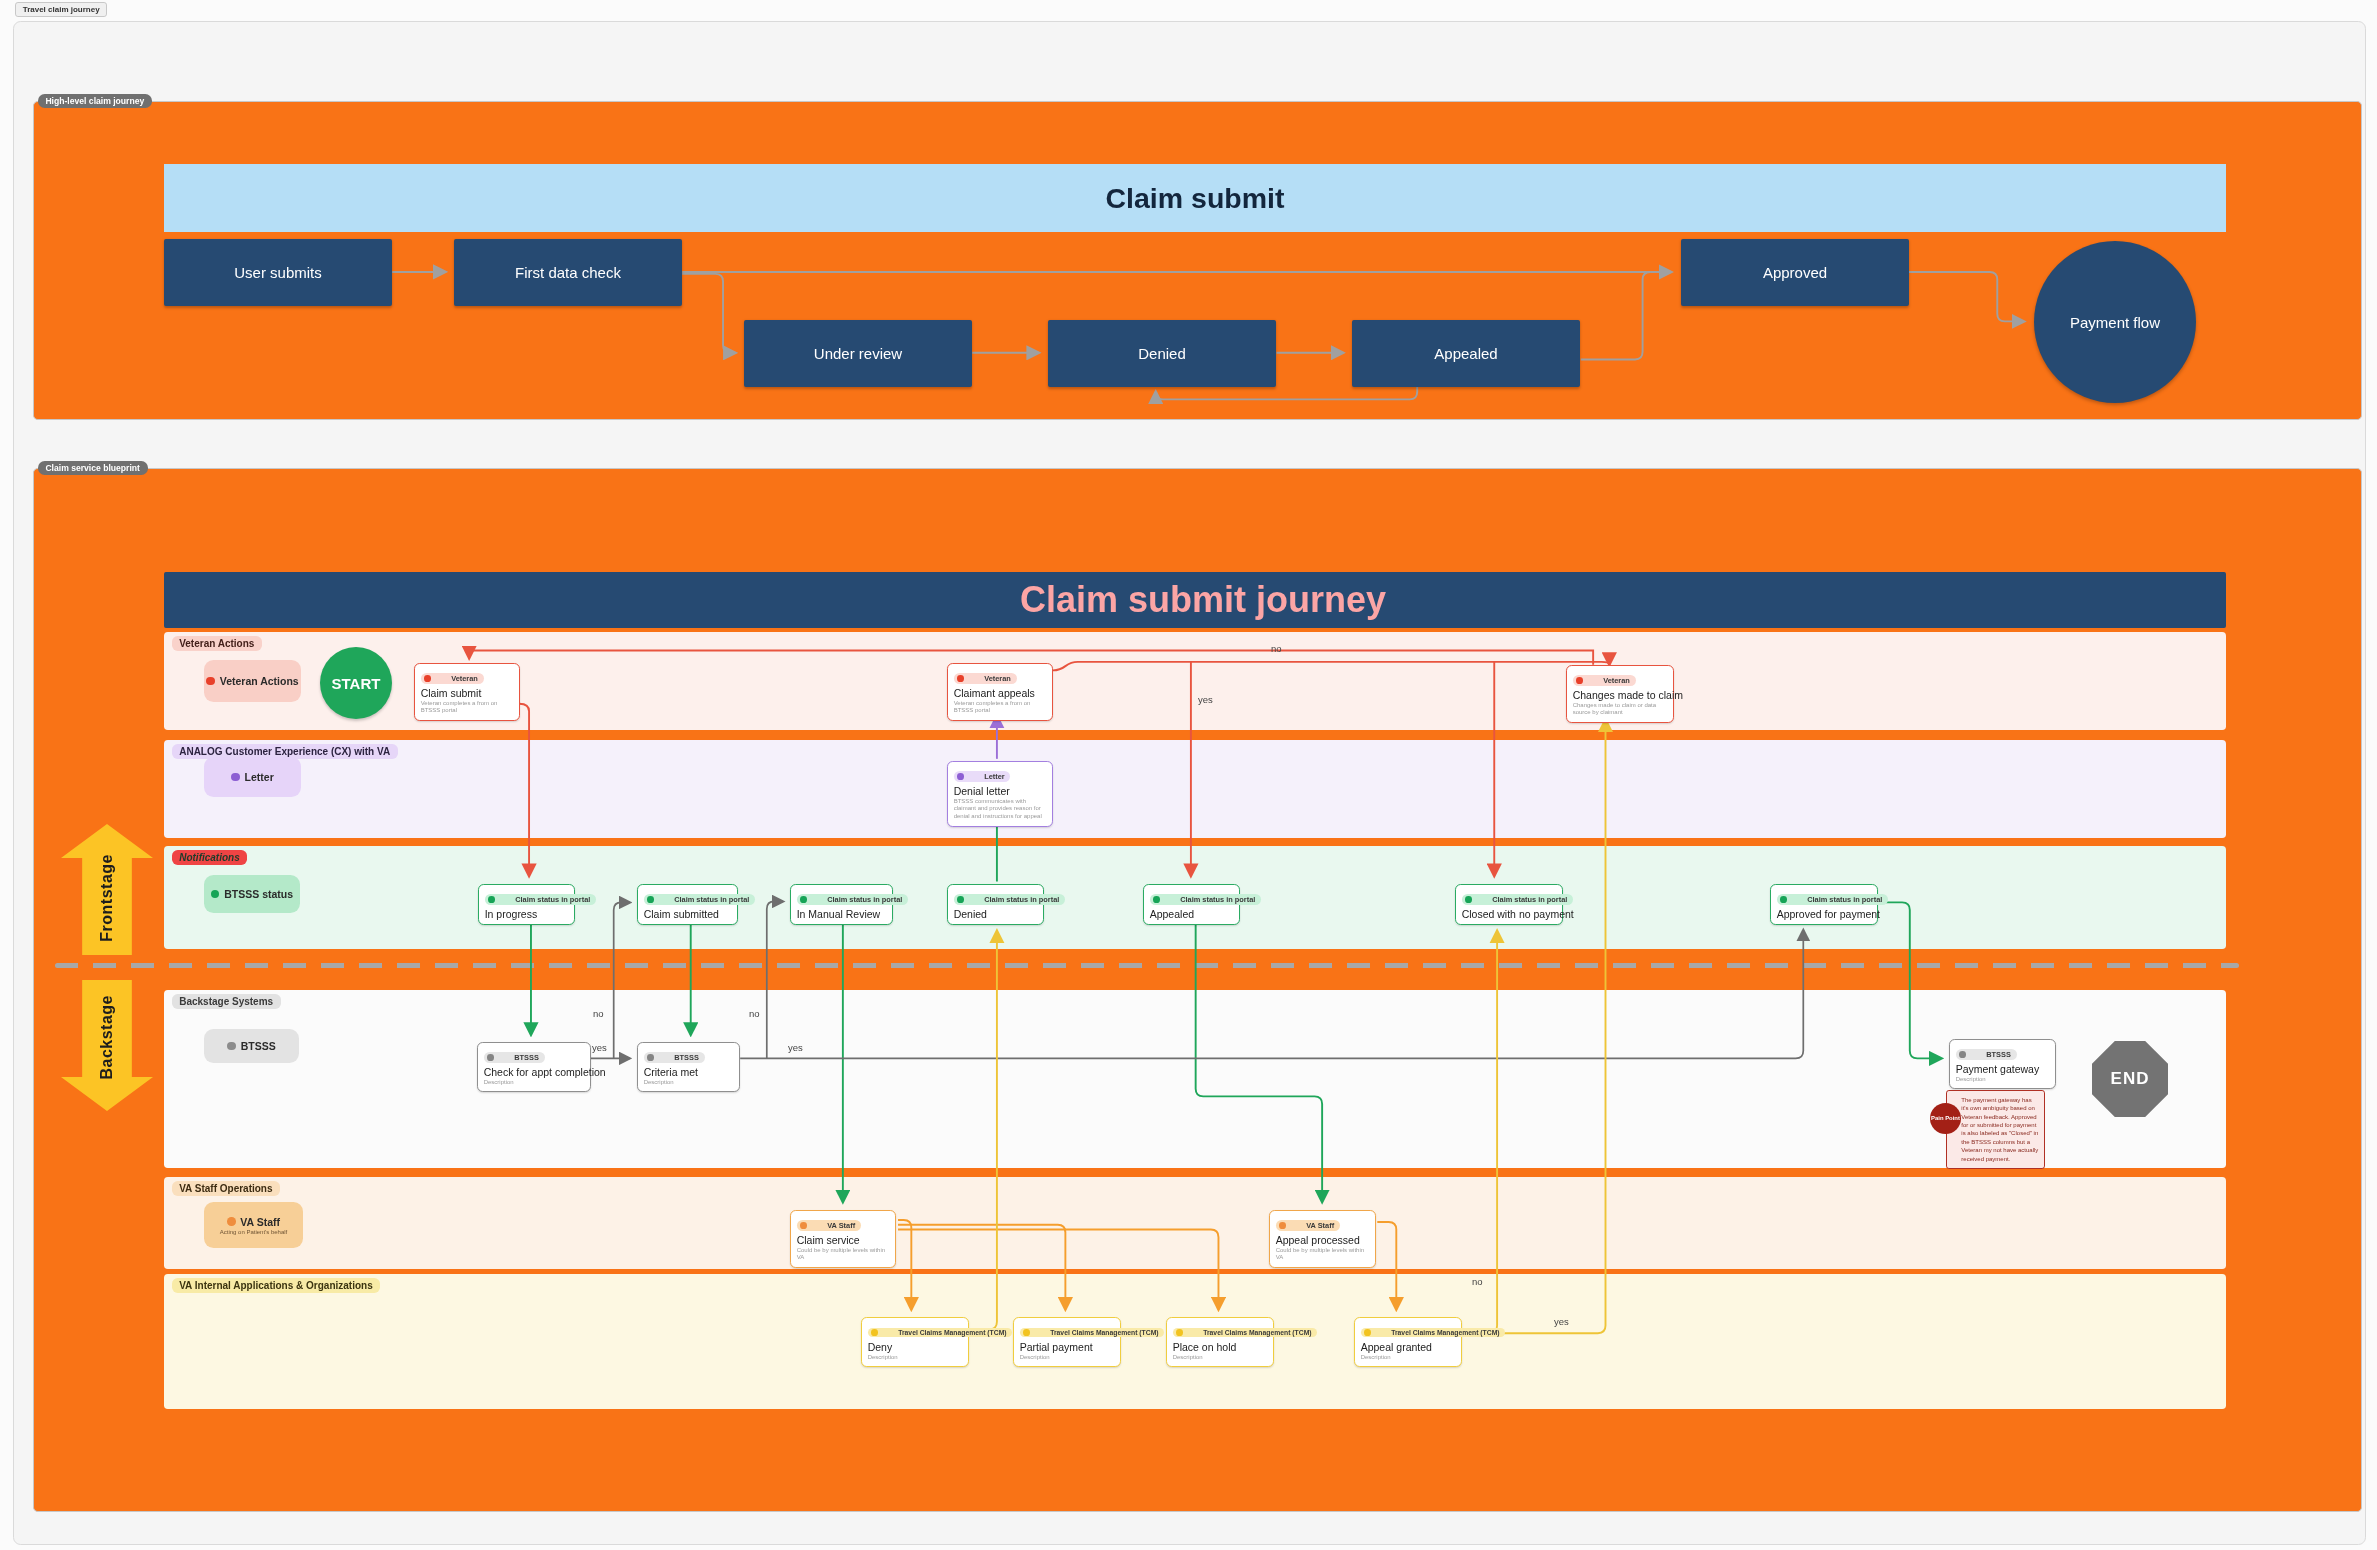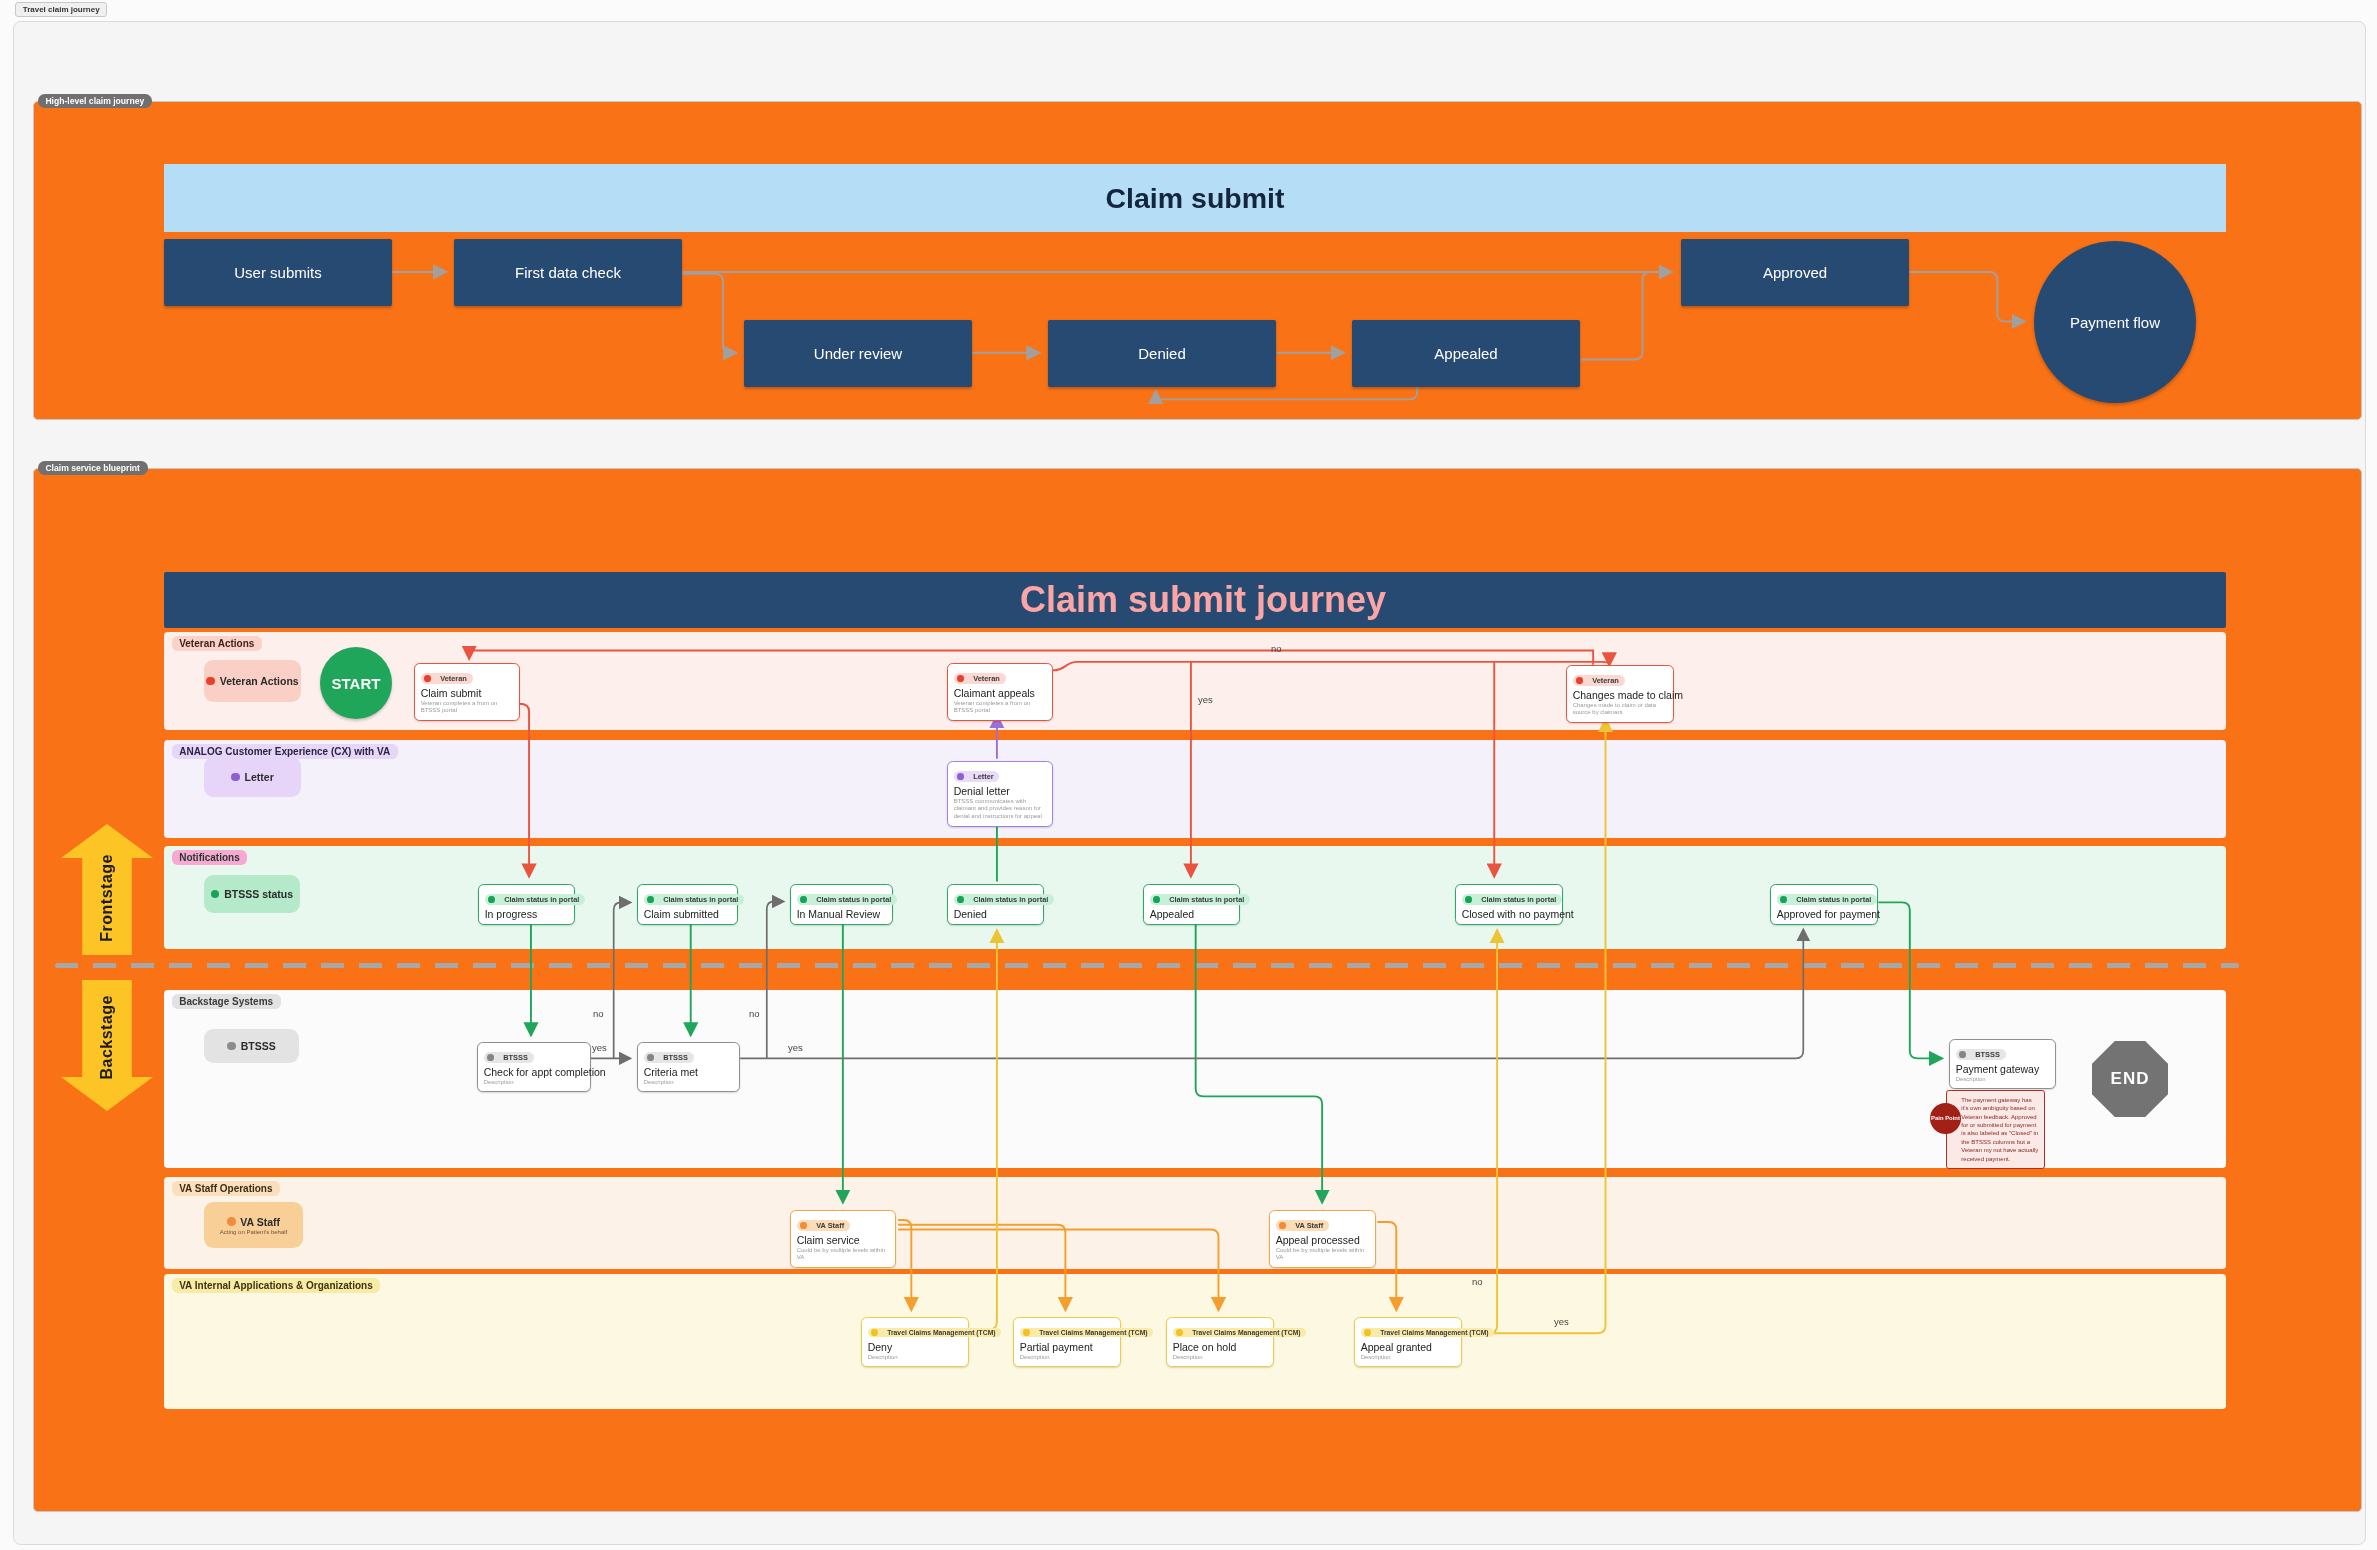--- a/index.html
+++ b/index.html
@@ -38,21 +38,21 @@
   .lane-pill{position:absolute;left:7.6px;top:3.8px;font-size:10px;font-weight:700;
              padding:1.9px 7.6px;border-radius:5.7px;z-index:2;white-space:nowrap;}
   .lane-veteran{top:632px;height:98px;background:#fdf0ec;}
   .lane-cx{top:740px;height:98px;background:#f5f1fb;}
   .lane-notif{top:846px;height:103px;background:#e9f8ef;}
   .lane-back{top:990px;height:178px;background:#fbfbfb;}
   .lane-staff{top:1177px;height:92px;background:#fdf2e7;}
   .lane-tcm{top:1274px;height:135px;background:#fdf8e2;}
   .pill-veteran{background:#f9d2ca;color:#43201a;}
   .pill-cx{background:#e6d6f8;color:#2c2340;}
-  .pill-notif{background:#f9a8d4;color:#1d3b2a;}
+  .pill-notif{background:#ef4444;color:#1d3b2a;font-style:italic;}
   .pill-back{background:#e2e2e2;color:#3a3a3a;}
   .pill-staff{background:#fadfbd;color:#3d2c12;}
   .pill-tcm{background:#f8eba6;color:#3b3410;}
 
   .divider{position:absolute;left:55px;top:963px;width:2184px;height:4.8px;z-index:1;border-radius:2.9px;
            background:repeating-linear-gradient(90deg,#a8a8a8 0 23px,transparent 23px 38px);}
 
   
   .stage-arrow{position:absolute;left:61px;width:92px;height:131px;background:#fcc425;z-index:2;
                display:flex;align-items:center;justify-content:center;}
@@ -63,21 +63,21 @@
   
   .kbox{position:absolute;border-radius:9.5px;z-index:3;display:flex;flex-direction:column;
         align-items:center;justify-content:center;gap:1px;}
   .kbox .krow{display:flex;align-items:center;gap:4.8px;font-size:10.5px;font-weight:700;color:#2b2b2b;}
   .kbox .dot{width:8.6px;height:8.6px;border-radius:50%;}
   .kbox .ksub{font-size:6px;color:#6f5434;}
 
   
   .card{position:absolute;background:#fff;border-radius:5.7px;padding:3.8px 5.7px 4.8px;z-index:3;
         box-shadow:0 1px 1.9px rgba(0,0,0,.15);box-sizing:border-box;}
-  .card .tag{display:inline-flex;align-items:center;gap:9px;border-radius:7.6px;padding:1px 5.7px 1px 3.8px;}
+  .card .tag{display:inline-flex;align-items:center;gap:20px;border-radius:7.6px;padding:1px 5.7px 1px 3.8px;}
   .card .tag b{font-size:7.4px;color:#3a3a3a;white-space:nowrap;}
   .card .dot{width:6.7px;height:6.7px;border-radius:50%;flex:0 0 auto;}
   .card .ct{font-size:10.5px;color:#222;margin-top:1.9px;white-space:nowrap;}
   .card .cs{font-size:6px;color:#9a9a9a;margin-top:1px;line-height:1.3;}
   .v{border:1.4px solid #e8543f;} .v .tag{background:#fbd9d2;} .v .dot{background:#e8402a;}
   .l{border:1.4px solid #a37fe0;} .l .tag{background:#e9dcf9;} .l .dot{background:#8d5fd3;}
   .s{border:1.4px solid #2aab62;} .s .tag{background:#c7f0d8;} .s .dot{background:#17a457;}
   .b{border:1.4px solid #8f8f8f;} .b .tag{background:#e6e6e6;} .b .dot{background:#858585;}
   .w{border:1.4px solid #f0a64a;} .w .tag{background:#fbdcb4;} .w .dot{background:#ef8d3d;}
   .t{border:1.4px solid #f0cd3e;} .t .tag{background:#f9eaa8;} .t .dot{background:#f2c320;}

